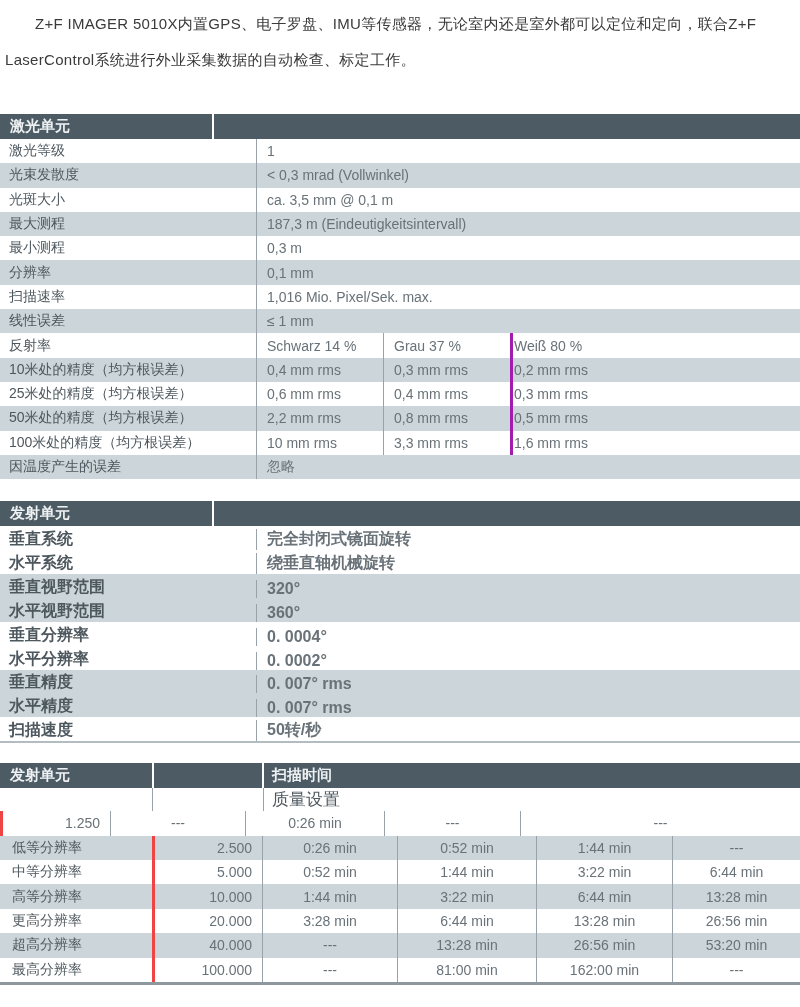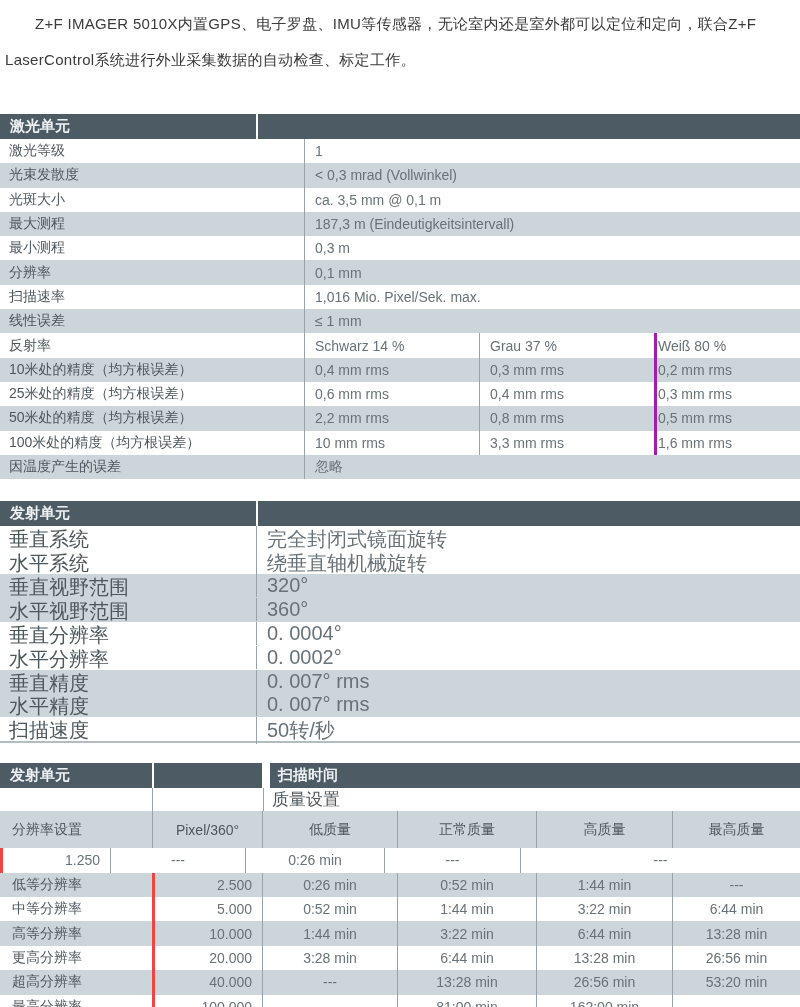--- a/index.html
+++ b/index.html
@@ -13,38 +13,38 @@
     text-indent:2em;letter-spacing:0.3px;
   }
   
   .tbl{width:800px;}
   .t1{margin-top:36px;}
   .t2{margin-top:22px;border-bottom:2px solid #b3bcc1;}
   .t3{margin-top:20px;border-bottom:3px solid #8d989e;}
   .thead{display:flex;height:25px;}
   .seg{background:#4c5b64;color:#eef1f3;font-weight:bold;font-size:15px;
        display:flex;align-items:center;box-sizing:border-box;}
-  .seg-label{width:256px;padding-left:10px;}
+  .seg-label{width:212px;padding-left:10px;}
   .seg-rest{flex:1;margin-left:2px;}
   
-  .r{display:flex;height:24.3px;font-size:14px;align-items:stretch;gap:48px;}
+  .r{display:flex;height:24.3px;font-size:14px;align-items:stretch;}
   .c{display:flex;align-items:center;box-sizing:border-box;}
   .lbl{width:256px;padding-left:9px;color:#4d575e;}
   .val{flex:1;padding-left:10px;border-left:1px solid #98a2a8;color:#687278;}
   .v1,.v2{width:127px;padding-left:10px;border-left:1px solid #98a2a8;color:#687278;}
   .v3{flex:1;padding-left:1px;border-left:3px solid #a21caf;color:#687278;}
   .w{background:#ffffff;}
   .g{background:#ccd5d9;}
   
-  .band .line{display:flex;height:23.9px;font-size:20px;align-items:flex-start;}
+  .band .line{display:flex;height:23.9px;font-size:16px;align-items:flex-end;font-weight:bold;}
   
   .thead3{display:flex;height:25px;}
   .s3-1{width:152px;padding-left:10px;}
   .s3-2{width:108px;margin-left:2px;}
-  .s3-3{flex:1;margin-left:8px;padding-left:8px;}
+  .s3-3{flex:1;margin-left:2px;padding-left:8px;}
   .sub{display:flex;height:23px;background:#fff;font-size:17px;align-items:stretch;}
   .sub .sc1{width:152px;}
   .sub .sc2{width:110px;border-left:1px solid #98a2a8;}
   .sub .sc3{flex:1;border-left:1px solid #98a2a8;display:flex;align-items:center;
             padding-left:8px;color:#4d575e;box-sizing:border-box;}
   .ch{display:flex;height:37px;background:#ccd5d9;font-size:14px;color:#4d575e;align-items:stretch;}
   .hc{display:flex;align-items:center;justify-content:center;box-sizing:border-box;}
   .hc1{width:152px;justify-content:flex-start;padding-left:12px;}
   .hc2{width:110px;border-left:1px solid #98a2a8;}
   .hc3{width:135px;border-left:1px solid #98a2a8;}
@@ -208,28 +208,20 @@
       <div class="seg s3-2"></div>
       <div class="seg s3-3">扫描时间</div>
     </div>
 
     <div class="sub">
       <div class="sc1"></div>
       <div class="sc2"></div>
       <div class="sc3">质量设置</div>
     </div>
 
-    <div class="ch">
-      <div class="hc hc1">分辨率设置</div>
-      <div class="hc hc2">Pixel/360°</div>
-      <div class="hc hc3">低质量</div>
-      <div class="hc hc4">正常质量</div>
-      <div class="hc hc5">高质量</div>
-      <div class="hc hc6">最高质量</div>
-    </div>
 
     <div class="r3 w">
       <div class="d d2">1.250</div>
       <div class="d d3">---</div>
       <div class="d d4">0:26 min</div>
       <div class="d d5">---</div>
       <div class="d d6">---</div>
     </div>
     <div class="r3 g">
       <div class="d d1">低等分辨率</div>

